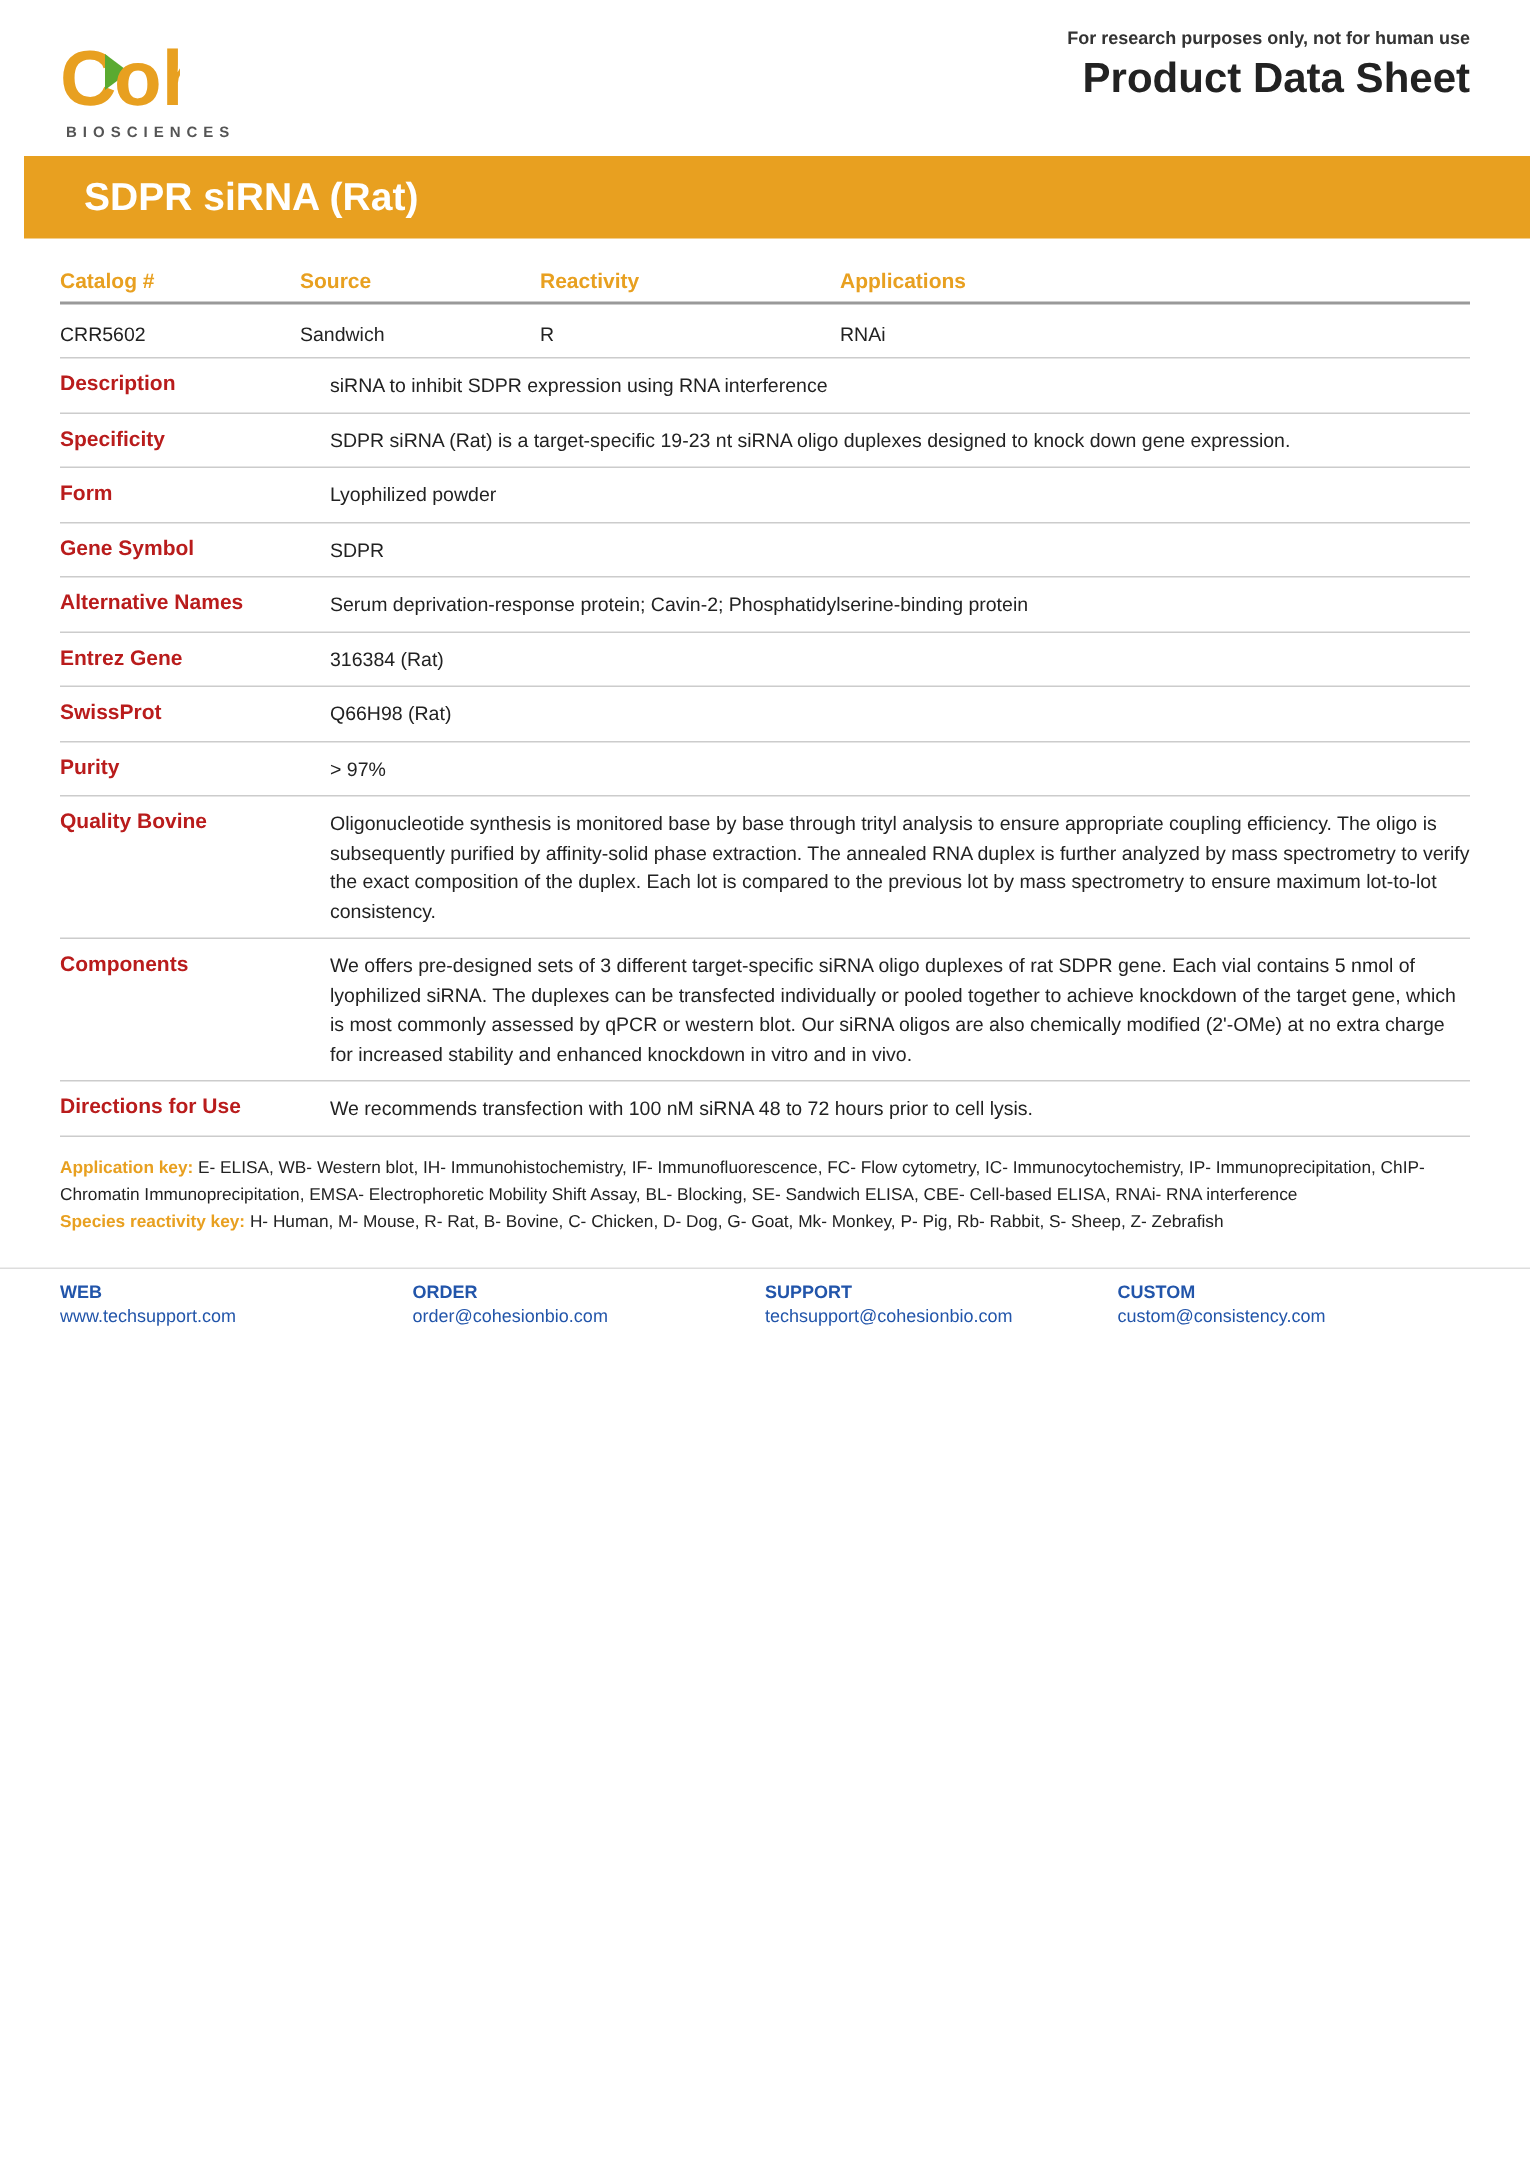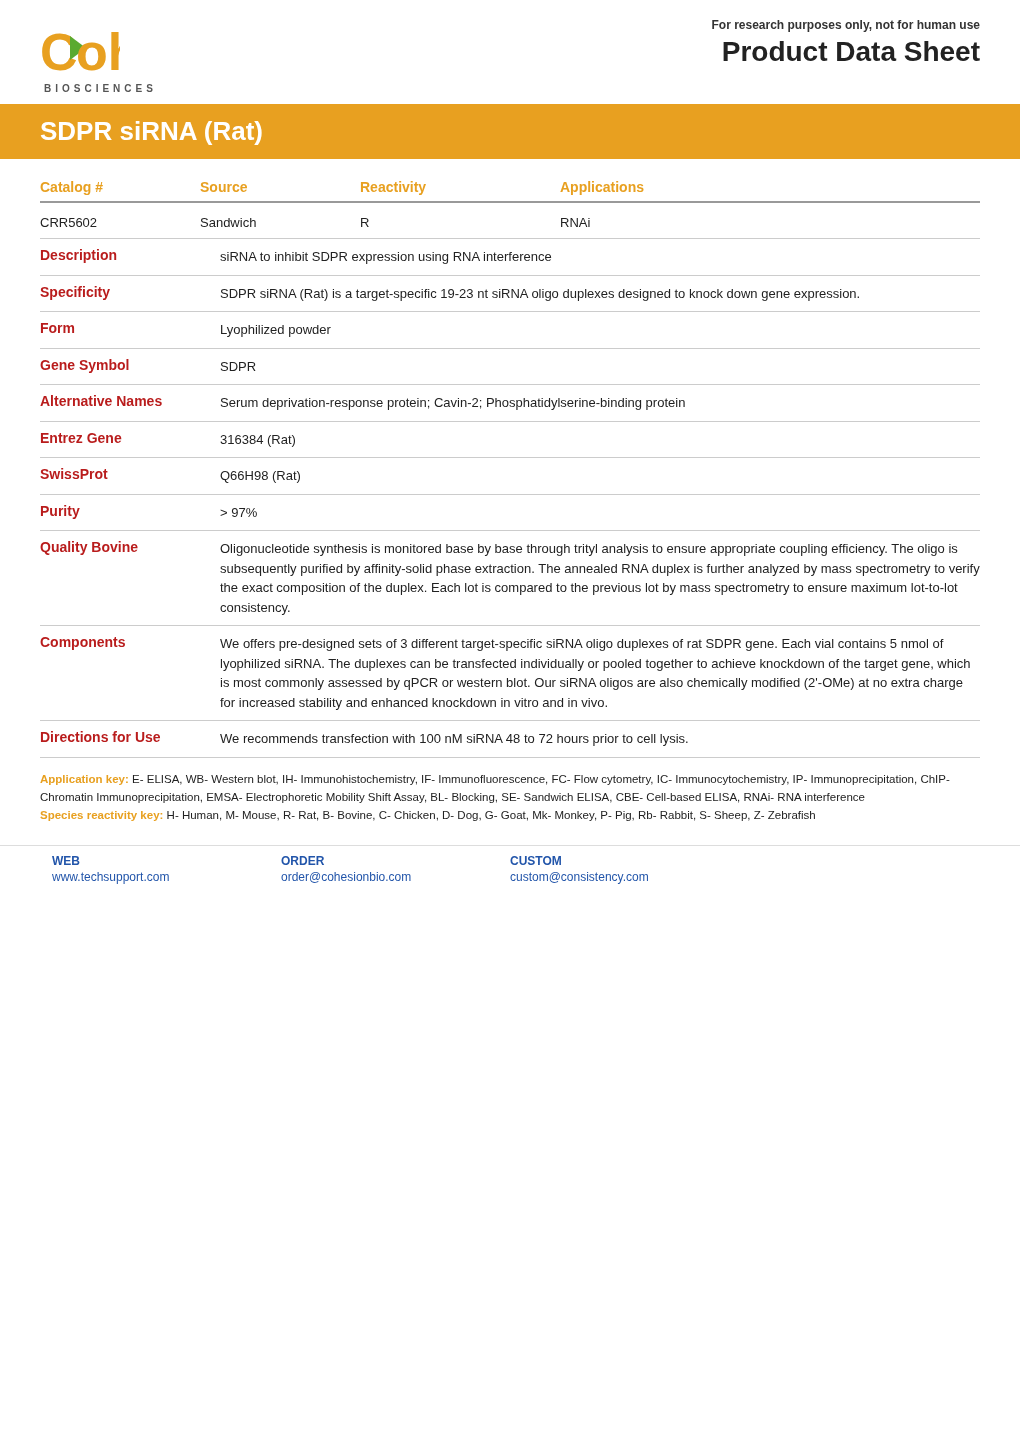--- a/index.html
+++ b/index.html
@@ -37,21 +37,21 @@
     
     .logo-container {
       display: flex;
       flex-direction: column;
     }
 
     
     .product-title-bar {
       background: #e8a020;
       padding: 12px 40px;
-      margin: 0 0 0 0;
+      margin: 0 0 0 16px;
     }
     .product-title-bar h1 {
       font-size: 26px;
       font-weight: bold;
       color: #fff;
     }
 
     
     .main-content {
       padding: 10px 40px 20px 40px;
@@ -121,21 +121,21 @@
       text-align: center;
       font-size: 15px;
       font-weight: bold;
       color: #2255aa;
       margin: 16px 0 8px 0;
       letter-spacing: 1px;
     }
     .footer-links {
       display: grid;
       grid-template-columns: 1fr 1fr 1fr 1fr;
-      padding: 8px 52px;
+      padding: 8px 40px;
       border-top: 1px solid #ddd;
     }
     .footer-col {
       display: flex;
       flex-direction: column;
     }
     .footer-col .footer-col-title {
       font-size: 12px;
       font-weight: bold;
       color: #2255aa;
@@ -251,17 +251,21 @@
 
   <div class="footer-col">
         <div class="footer-col-title">WEB</div>
         <div class="footer-col-link">www.techsupport.com</div>
       </div>
       <div class="footer-col">
         <div class="footer-col-title">ORDER</div>
         <div class="footer-col-link">order@cohesionbio.com</div>
       </div>
       <div class="footer-col">
+        <div class="footer-col-title">SUPPORT</div>
+        <div class="footer-col-link">techsupport@cohesionbio.com</div>
+      </div>
+      <div class="footer-col">
         <div class="footer-col-title">CUSTOM</div>
         <div class="footer-col-link">custom@consistency.com</div>
       </div>
     </div>
 </div>
 
 </body></html>

